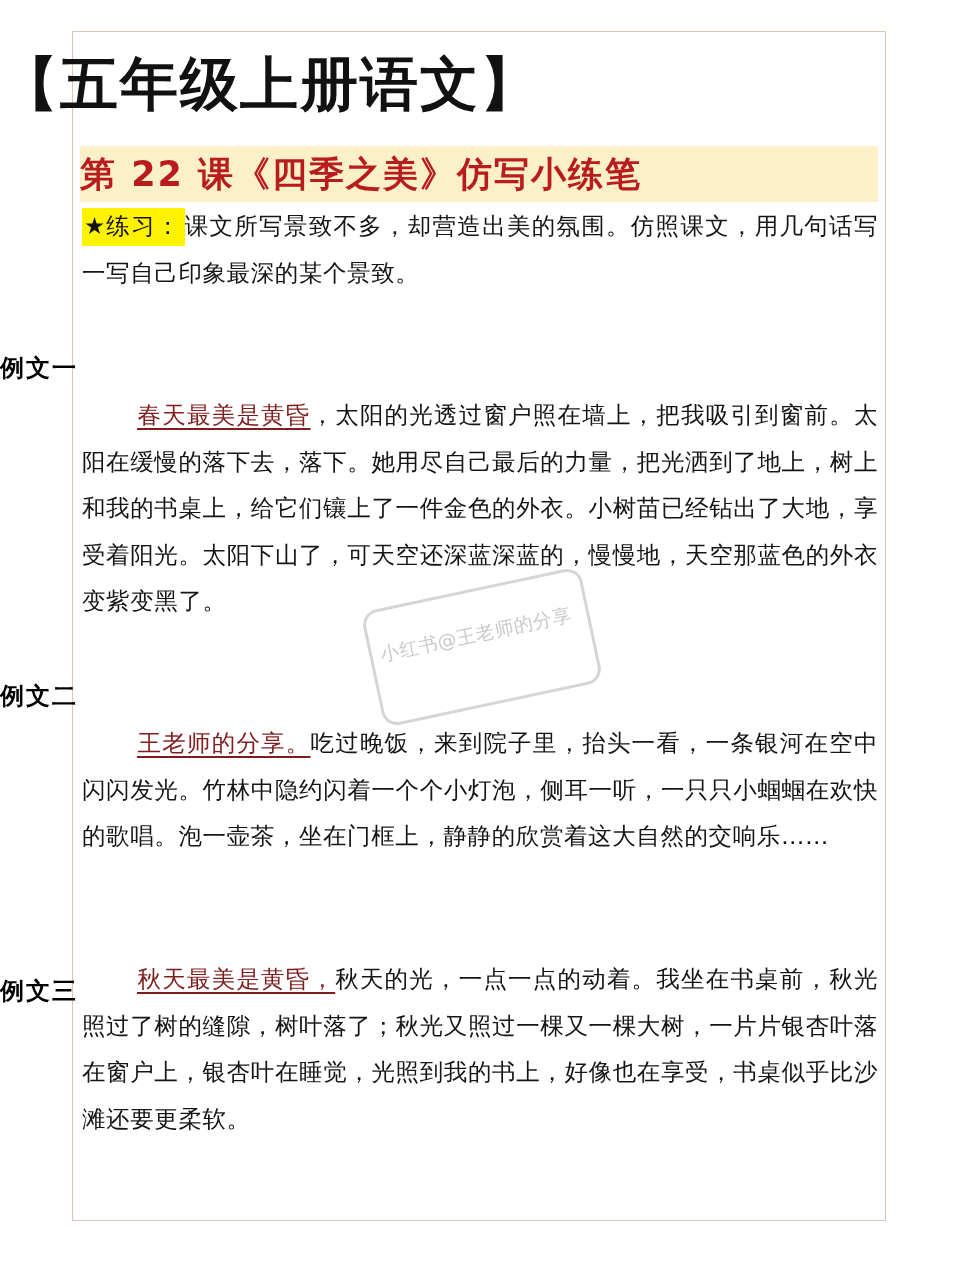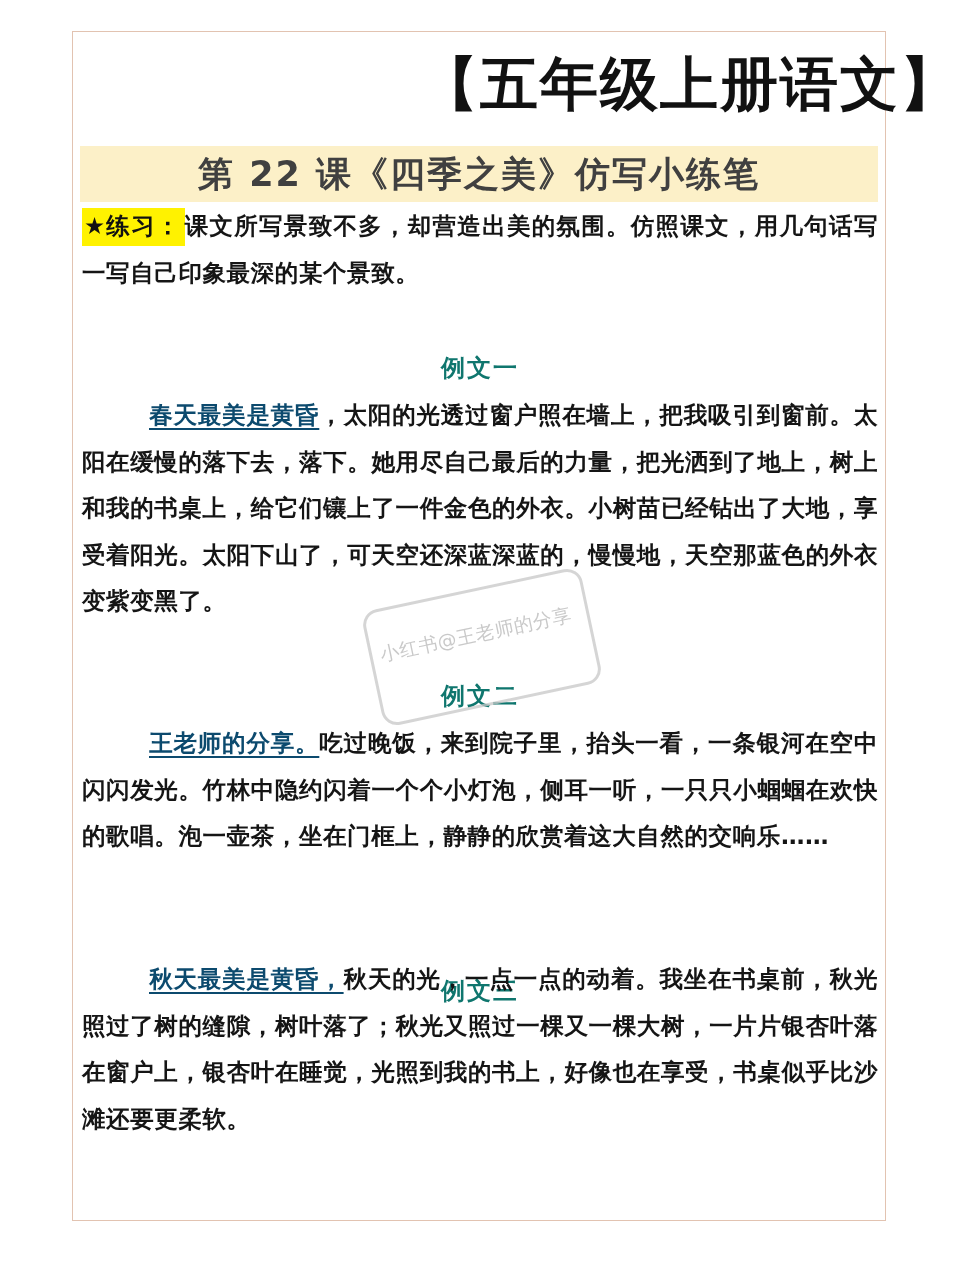--- a/index.html
+++ b/index.html
@@ -1,32 +1,32 @@
 <!DOCTYPE html>
 <html><head>
   <meta charset="utf-8">
   <style>
     html, body { margin: 0; padding: 0; background: #ffffff; }
     body { width: 960px; height: 1280px; position: relative; overflow: hidden;
            font-family: "DejaVu Sans", "Liberation Sans", sans-serif; color: #111; }
     .frame { position: absolute; left: 72px; top: 31px; width: 814px; height: 1190px;
              border: 1.5px solid #e2c3b1; box-sizing: border-box; background: #fff; }
-    .title { position: absolute; left: 0; right: 0; top: 55px; text-align: right;
+    .title { position: absolute; left: 0; right: 0; top: 55px; text-align: left;
              font-family: "DejaVu Serif", "Liberation Serif", serif; font-weight: bold;
              font-size: 58px; letter-spacing: 2px; color: #111; line-height: 1; }
     .subtitle-bar { position: absolute; left: 80px; top: 146px; width: 798px; height: 56px;
                     background: #fcf0c8; }
-    .subtitle { position: absolute; left: 80px; width: 798px; top: 152px; text-align: center;
-                font-size: 35px; font-weight: bold; color: #404040; line-height: 44px; letter-spacing: 2px; }
-    .para { position: absolute; left: 82px; width: 796px; font-size: 23.5px; font-weight: bold;
+    .subtitle { position: absolute; left: 80px; width: 798px; top: 152px; 
+                font-size: 35px; font-weight: bold; color: #b91c1c; line-height: 44px; letter-spacing: 2px; }
+    .para { position: absolute; left: 82px; width: 796px; font-size: 23.5px; font-weight: normal;
             line-height: 46.5px; color: #151515; text-align: justify; letter-spacing: 0.6px; }
     .tag { background: #fff200; color: #111; padding: 4px 4px 6px 2px; }
-    .heading { position: absolute; left: 0; right: 0; text-align: center; color: #0f766e;
+    .heading { position: absolute; left: 0; right: 0; text-align: left; color: #000000;
                font-size: 24px; font-weight: bold; letter-spacing: 2px; }
-    .lead { color: #0c4a6e; text-decoration: underline; text-underline-offset: 5px; margin-left: 12px; }
+    .lead { color: #7f1d1d; text-decoration: underline; text-underline-offset: 5px; }
     .indent { display: inline-block; width: 55px; }
     .watermark { position: absolute; left: 370px; top: 588px; width: 218px; height: 112px;
                  border: 3px solid #c8c8c8; border-radius: 16px; transform: rotate(-12deg);
                  opacity: 0.75; pointer-events: none; }
     .watermark span { position: absolute; left: 8px; top: 30px; font-size: 19px; color: #b8b8b8;
                       font-weight: normal; white-space: nowrap; letter-spacing: 0.5px; }
   </style>
 </head>
 <body>
 

